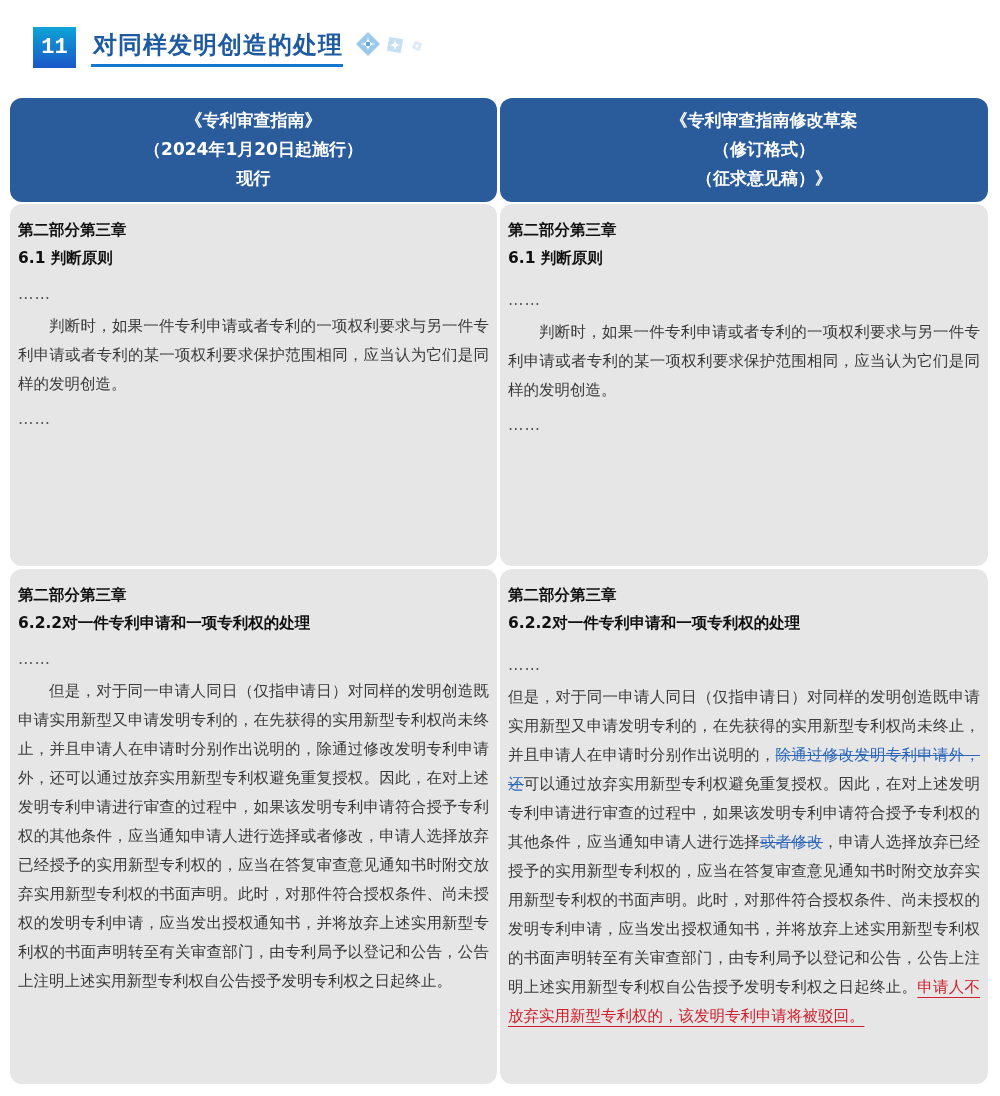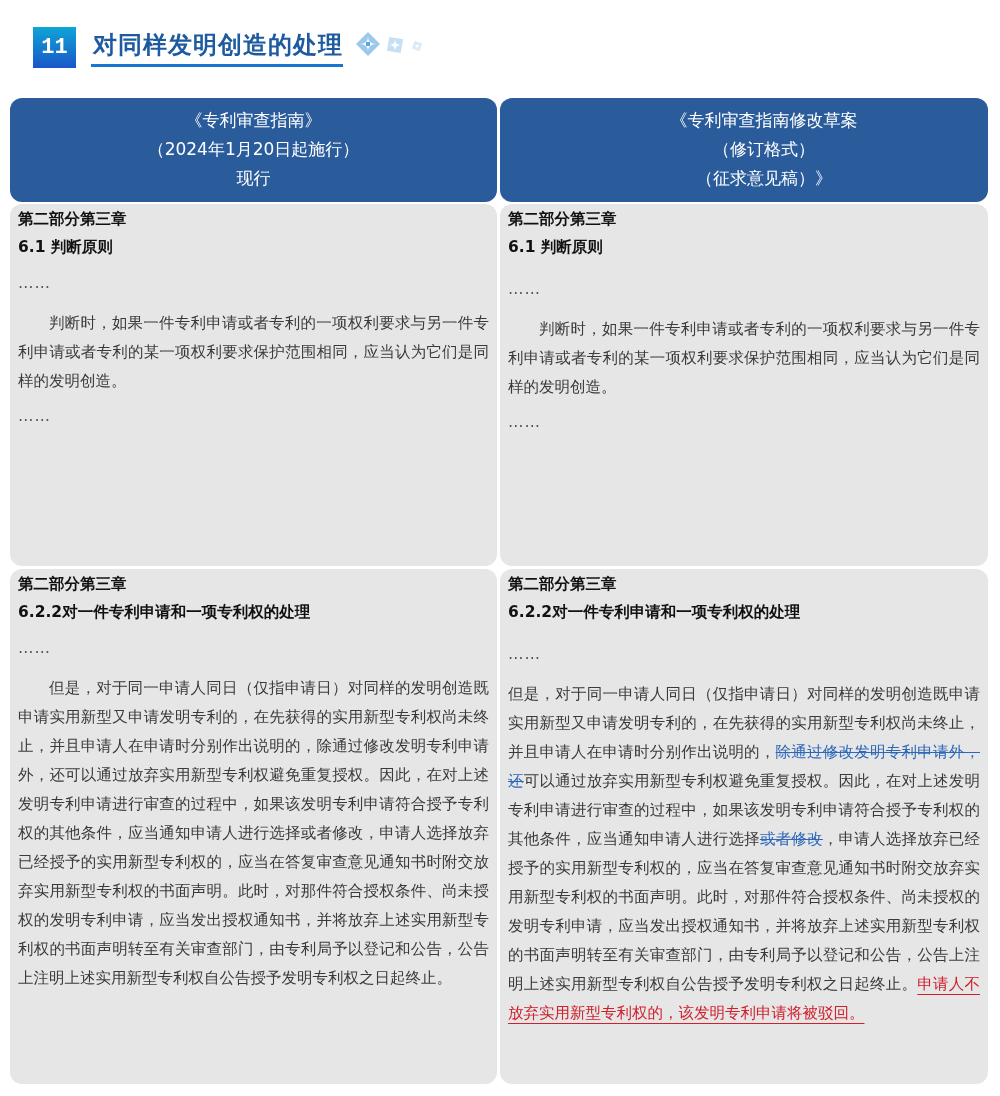--- a/index.html
+++ b/index.html
@@ -23,37 +23,37 @@
   .head-title {
     position: absolute; left: 60px; top: 2px; font-size: 24px; font-weight: bold; color: #1e5aa0;
     letter-spacing: 1px; white-space: nowrap;
   }
   .head-underline { position: absolute; left: 58px; top: 37px; width: 252px; height: 3px; background: #1577d0; }
   .decor { position: absolute; top: 4px; }
   .decor svg { display: block; }
 
   .col-header {
     position: absolute; top: 98px; height: 104px; background: #2a5c9c; border-radius: 12px;
-    color: #fff; font-weight: normal; font-size: 17px; text-align: center; line-height: 29px; padding-top: 8px;
+    color: #fff; font-weight: bold; font-size: 17px; text-align: center; line-height: 29px; padding-top: 8px;
   }
   .col-header.left { left: 10px; width: 487px; }
   .col-header.right { left: 500px; width: 488px; padding-left: 40px; }
 
   .card {
     position: absolute; background: #e6e6e6; border-radius: 12px;
-    padding: 1px 8px 10px 8px; font-size: 15.5px; line-height: 29px; color: #3a3a3a;
+    padding: 12px 8px 10px 8px; font-size: 15.5px; line-height: 29px; color: #3a3a3a;
   }
   .card.l1 { left: 10px; top: 204px; width: 487px; height: 362px; }
   .card.r1 { left: 500px; top: 204px; width: 488px; height: 362px; }
   .card.l2 { left: 10px; top: 569px; width: 487px; height: 515px; }
   .card.r2 { left: 500px; top: 569px; width: 488px; height: 515px; }
 
   .chap { font-weight: bold; color: #111; font-size: 15.5px; line-height: 28px; }
   .ellipsis { color: #555; margin-top: 8px; line-height: 28px; letter-spacing: 1px; }
-  .para { text-align: justify; margin-top: 12px; }
+  .para { text-align: justify; margin-top: 4px; }
   .para.indent { text-indent: 2em; }
   .para + .ellipsis { margin-top: 6px; }
   .ins { color: #d0202c; text-decoration: underline; text-decoration-color: #d0202c; text-underline-offset: 5px; }
   .del { color: #2d67b8; text-decoration: line-through; text-decoration-color: #2d67b8; }
 </style>
 </head>
 <body>
 
 <div class="section-head">
   <div class="num-badge">

